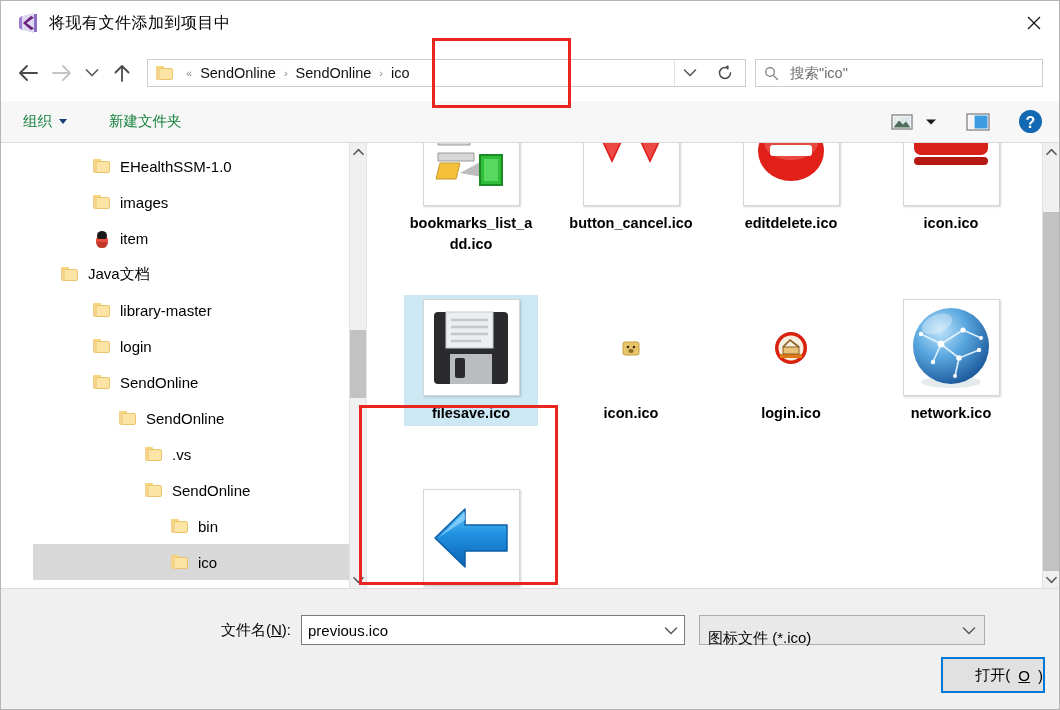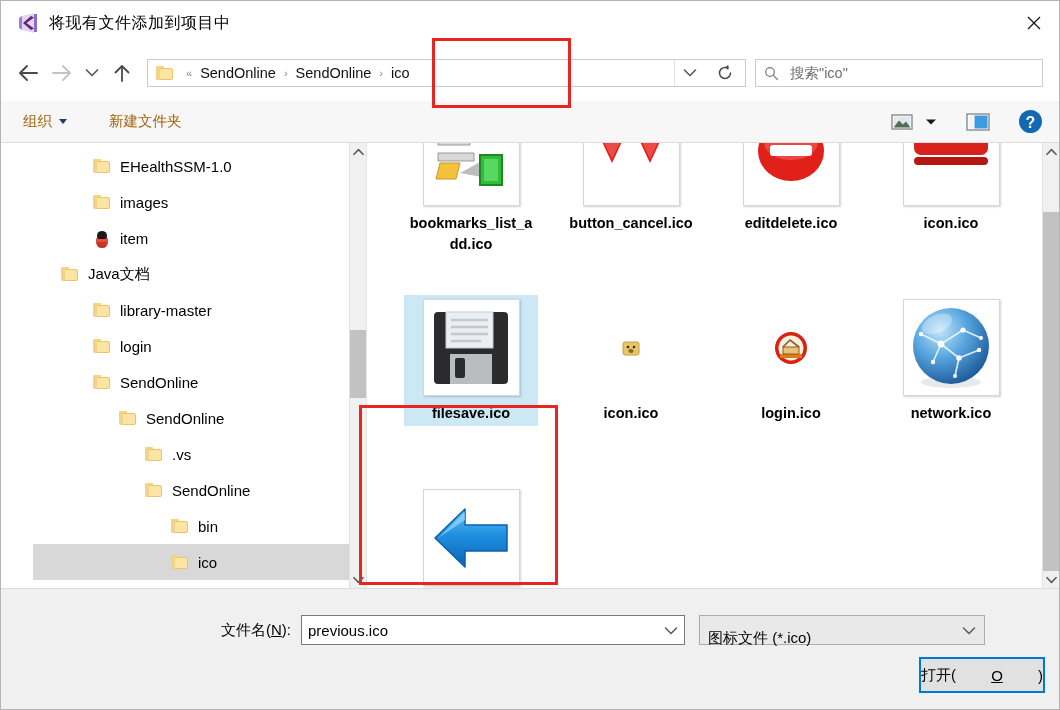--- a/index.html
+++ b/index.html
@@ -127,21 +127,21 @@
     height: 42px;
     flex: 0 0 42px;
     background: #f7f7f7;
     border-bottom: 1px solid #dcdcdc;
     display: flex;
     align-items: center;
     padding: 0 14px 0 22px;
   }
   .tb-item {
     font-size: 14.5px;
-    color: #a16207;
+    color: #15803d;
     display: flex;
     align-items: center;
     margin-right: 42px;
   }
   .tb-caret {
     margin-left: 7px;
     width: 0; height: 0;
     border-left: 4px solid transparent;
     border-right: 4px solid transparent;
     border-top: 5px solid #1a3c6e;
@@ -368,28 +368,29 @@
     color: #000;
   }
   .ftype-select .val { flex: 1 1 auto; margin-top: 16px; }
   .btn-row {
     position: absolute;
     right: 14px;
     top: 68px;
     display: flex;
   }
   .btn {
-    width: 126px;
+    width: 104px;
     height: 36px;
     border: 1px solid #adadad;
     background: #e1e1e1;
-    display: flex; align-items: center; justify-content: space-between;
+    display: flex; align-items: center; justify-content: flex-end;
     font-size: 15px;
     color: #000;
     margin-left: 18px;
+    gap: 8px;
   }
   .btn.default {
     border: 2px solid #0078d7;
     background: #e1e1e1;
   }
   .ul { text-decoration: underline; }
 
   
   .annot {
     position: absolute;

